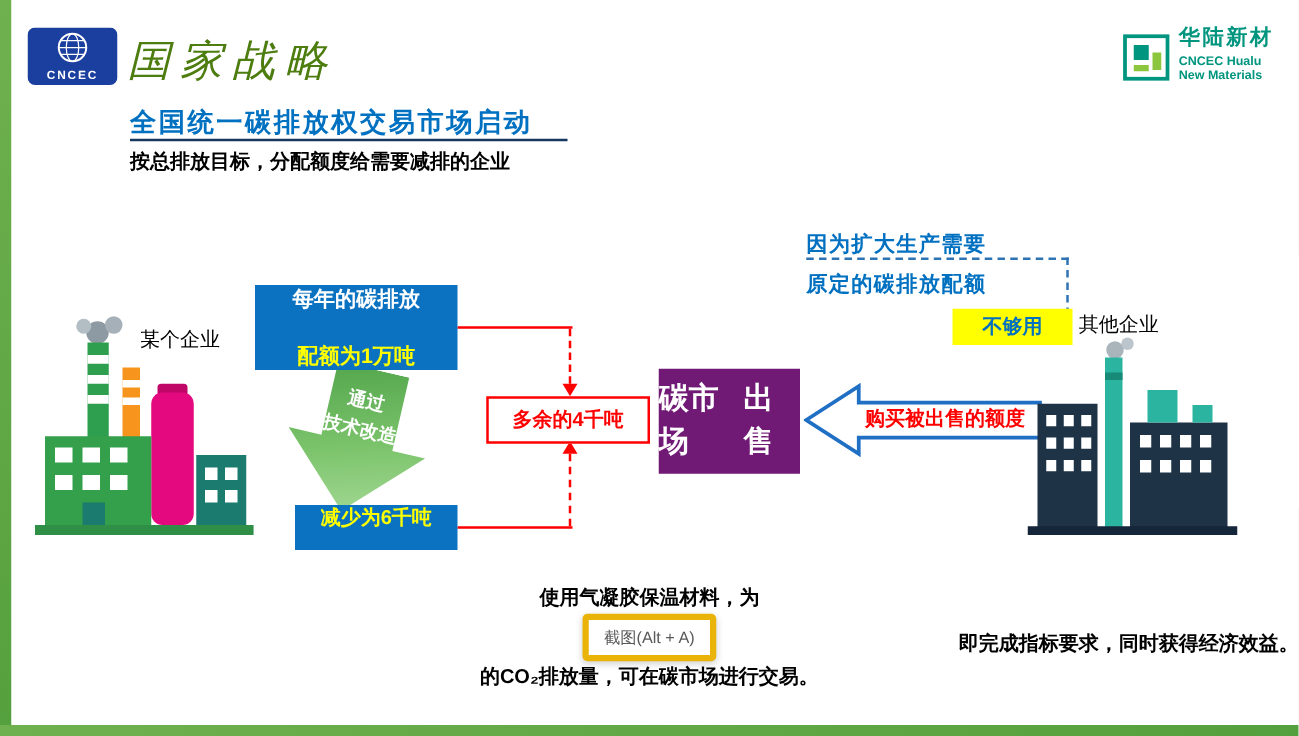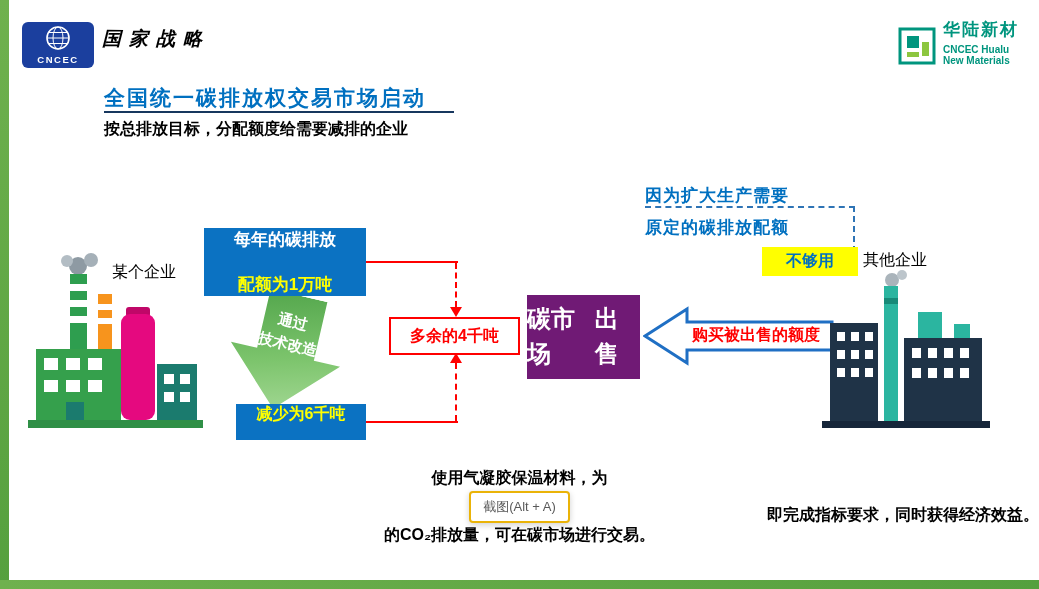--- a/index.html
+++ b/index.html
@@ -5,21 +5,21 @@
   * { margin:0; padding:0; box-sizing:border-box; }
   body { background:#e8e8e8; font-family:"Liberation Sans", sans-serif; }
   .slide { position:relative; width:1039px; height:589px; background:#ffffff; overflow:hidden; }
 
   
   .left-bar   { position:absolute; left:0; top:0; width:9px; height:589px; background:linear-gradient(180deg,#6fb14e,#55a03e); }
   .bottom-bar { position:absolute; left:0; top:580px; width:1039px; height:9px; background:linear-gradient(90deg,#6fb14e,#55a03e); }
 
   
   .cncec-logo { position:absolute; left:22px; top:22px; width:72px; height:46px; }
-  .strategy-title { position:absolute; left:102px; top:26px; font-family:"DejaVu Serif", serif; font-style:italic; font-weight:bold; font-size:19px; letter-spacing:8px; color:#000000; }
+  .strategy-title { position:absolute; left:102px; top:26px; font-family:"DejaVu Serif", serif; font-style:italic; font-weight:normal; font-size:34px; letter-spacing:8px; color:#4d7c0f; }
   .hualu-logo { position:absolute; left:898px; top:18px; display:flex; gap:7px; align-items:flex-end; }
   .hualu-text .cn { font-size:17px; font-weight:bold; color:#00957e; letter-spacing:2px; }
   .hualu-text .en1 { font-size:10px; font-weight:bold; color:#00957e; margin-top:3px; }
   .hualu-text .en2 { font-size:10px; font-weight:bold; color:#00957e; }
 
   
   .page-title { position:absolute; left:104px; top:84px; font-size:21px; font-weight:bold; letter-spacing:2px; color:#0070c0; }
   .title-underline { position:absolute; left:104px; top:111px; width:350px; height:2px; background:#17375e; }
   .page-subtitle { position:absolute; left:104px; top:119px; font-size:16px; font-weight:bold; color:#000; }
 
@@ -70,21 +70,21 @@
   .reason2 { left:645px; top:216px; }
   .blue-dash-h { position:absolute; left:645px; top:206px; width:210px; border-top:2px dashed #2e74b5; }
   .blue-dash-v { position:absolute; left:853px; top:206px; height:46px; border-left:2px dashed #2e74b5; }
   .not-enough { position:absolute; left:734px; top:247px; background:#ffff00; color:#0070c0; font-weight:bold; font-size:16px;
     padding:4px 24px;margin-left:28px; }
 
   
   .footer-line1 { position:absolute; left:0; top:468px; width:1039px; display:flex; justify-content:center; align-items:center; gap:2px;
     font-size:16px; font-weight:bold; color:#000;flex-direction:column; }
   .footer-line2 { position:absolute; left:0; top:505px; width:1039px; text-align:right; font-size:16px; font-weight:bold; color:#000; }
-  .snip-tooltip { display:inline-flex; align-items:center; justify-content:center; background:#ffffff; border:2px solid #eab308;
+  .snip-tooltip { display:inline-flex; align-items:center; justify-content:center; background:#ffffff; border:5px solid #eab308;
     border-radius:4px; box-shadow:0 2px 6px rgba(0,0,0,.18); padding:5px 12px; font-size:13px; font-weight:normal; color:#595959; cursor:pointer; }
 </style>
 </head>
 <body>
 
 <div class="slide">
 
   <div class="left-bar"></div>
   <div class="bottom-bar"></div>
 

